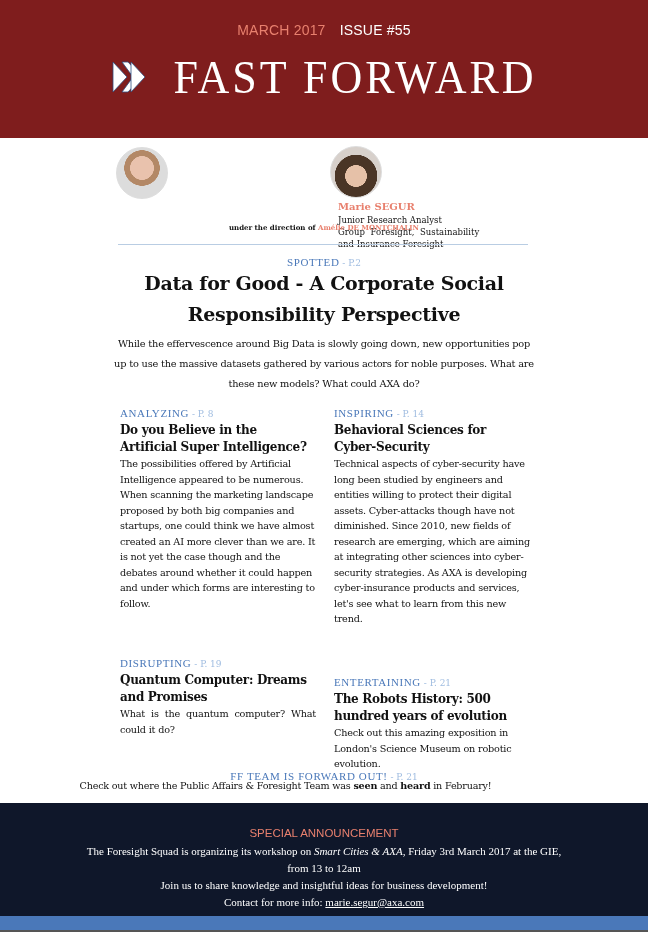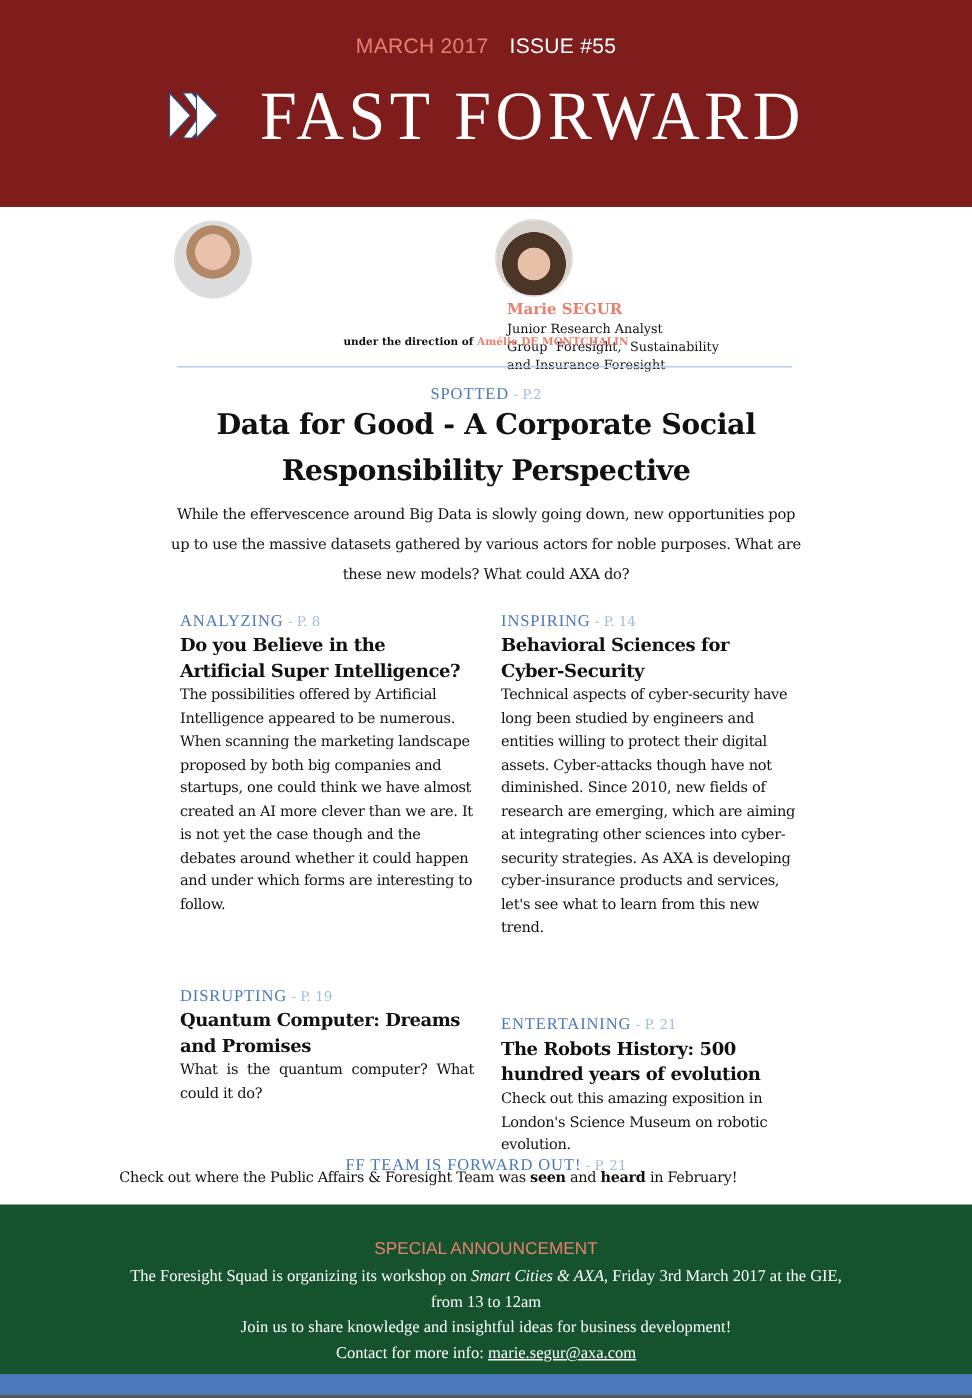--- a/index.html
+++ b/index.html
@@ -42,21 +42,21 @@
     .art-3 { left: 120px; top: 652px; }
     .art-4 { left: 334px; top: 653px; margin-top: 18px; }
     .art-title { font-weight: bold; font-size: 12px; line-height: 17px; margin-top: 1px; letter-spacing: -0.3px; }
     .art-body { font-size: 9.7px; line-height: 15.5px; letter-spacing: -0.2px; }
     .justify { text-align: justify; }
 
     .team { position: absolute; top: 765px; left: 0; width: 648px; text-align: center; }
     .team-line { position: absolute; top: 780px; left: 0; width: 571px; text-align: center; font-size: 9.6px; letter-spacing: -0.2px; }
     .team-line b { font-weight: bold; }
 
-    .footer { position: absolute; left: 0; top: 803px; width: 648px; height: 113px; background: #14532d; color: #ffffff; text-align: center; }
+    .footer { position: absolute; left: 0; top: 803px; width: 648px; height: 113px; background: #0f172a; color: #ffffff; text-align: center; }
     .footer-label { position: absolute; top: 24px; left: 0; width: 648px; font-family: "Liberation Sans", sans-serif; font-size: 11.5px; color: #e8806e; }
     .footer-text { position: absolute; top: 40px; left: 20px; width: 608px; font-size: 11px; line-height: 17px; font-family: "Liberation Serif", serif; }
     .footer-text i { font-style: italic; }
     .footer-link { color: #ffffff; text-decoration: underline; }
     .bottom-bar { position: absolute; left: 0; top: 916px; width: 648px; height: 16px; background: #4a78b9; border-bottom: 2px solid #555; }
   </style>
 </head>
 <body>
 
 <div class="header">

